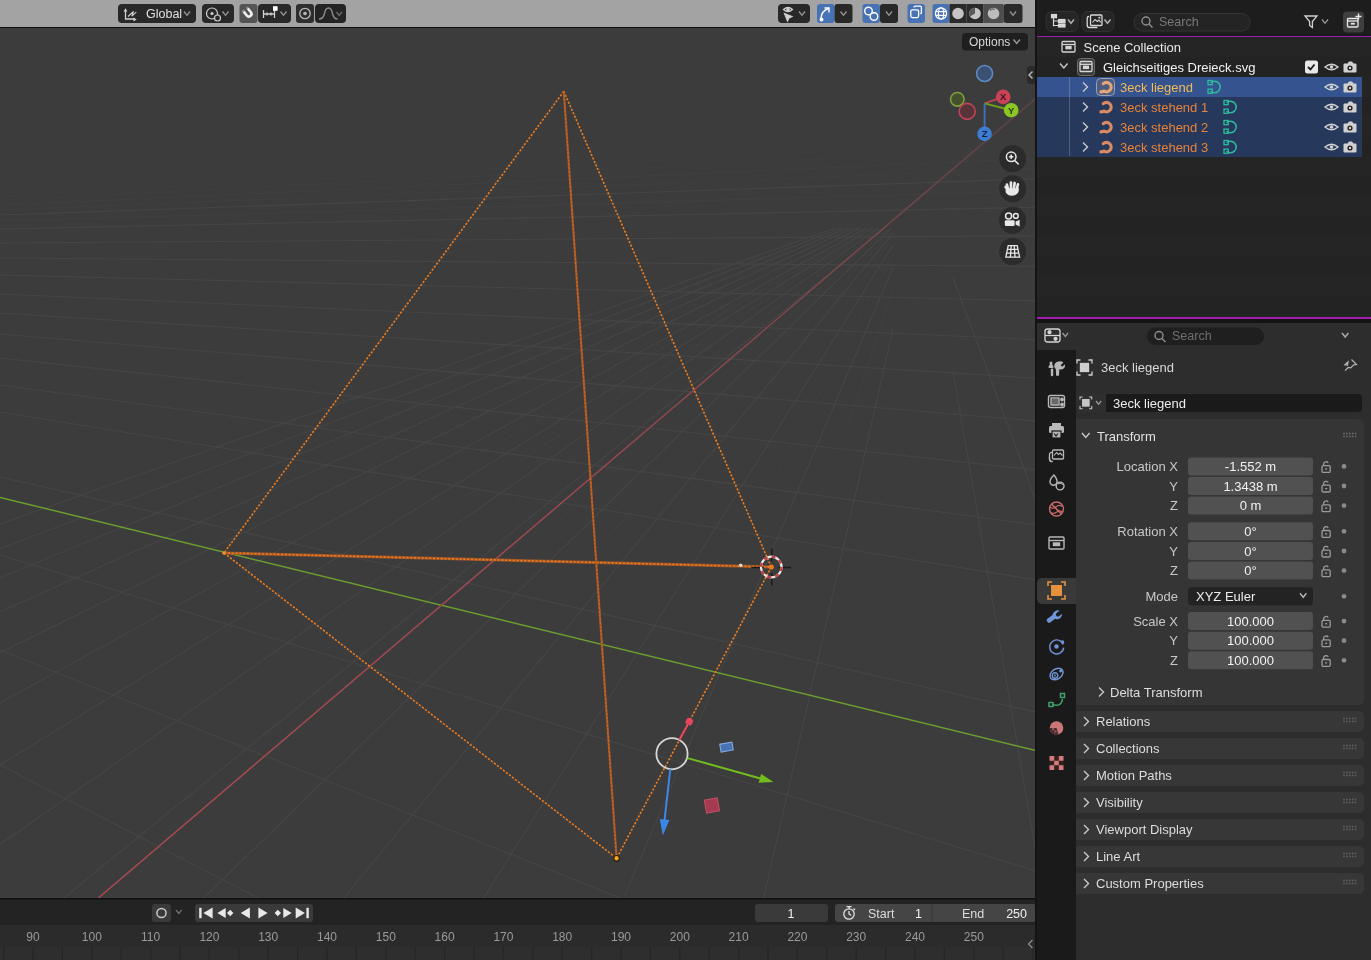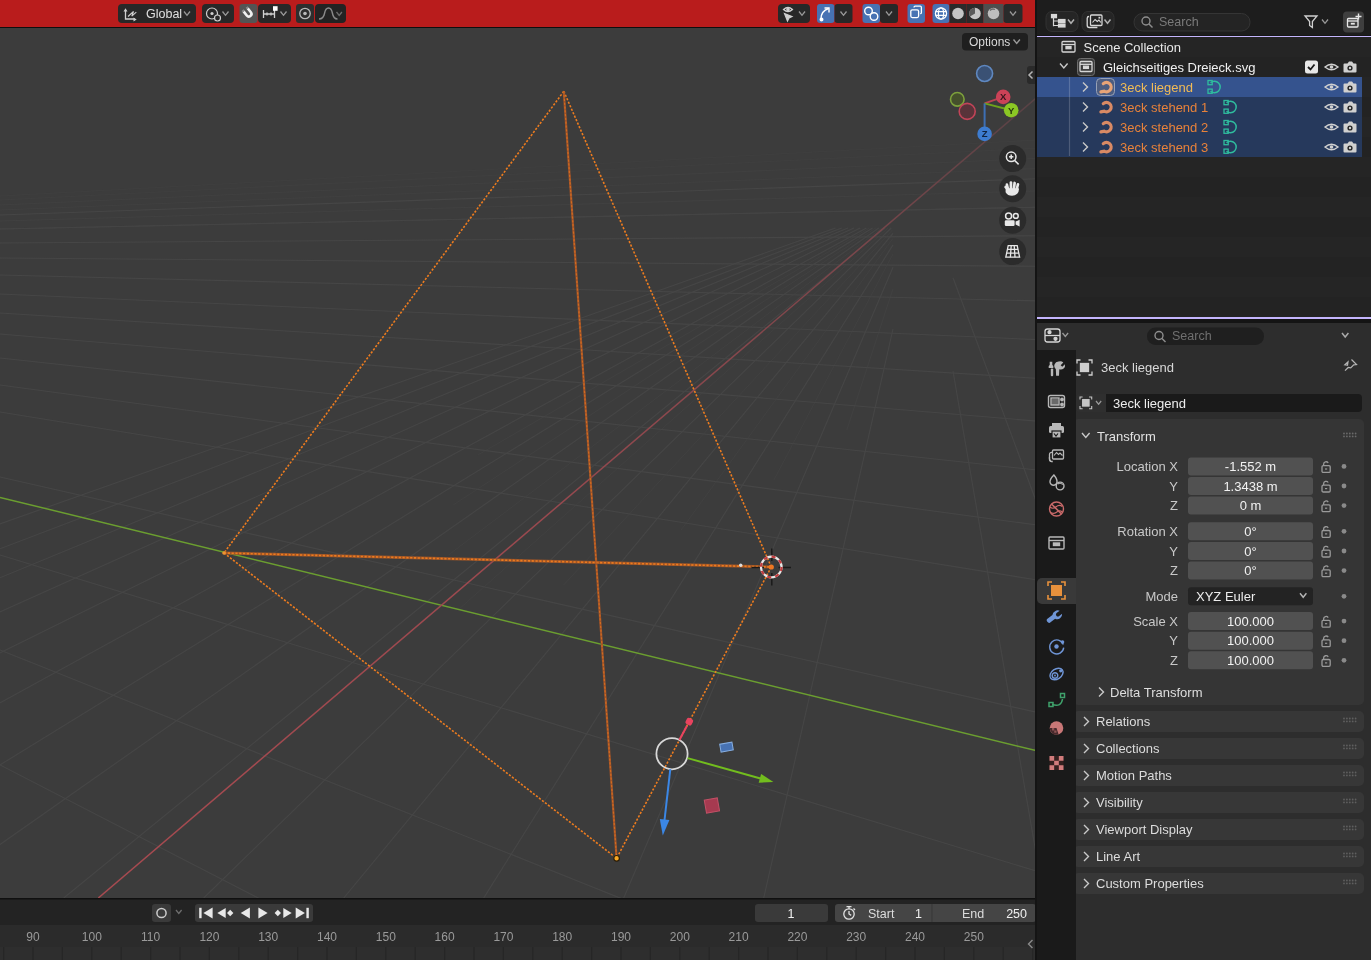--- a/index.html
+++ b/index.html
@@ -159,21 +159,21 @@
 </g>
       </g>
 <g id="g_overlay">
         <rect x="962" y="33" width="66" height="17.5" rx="4" fill="#1d1d1d" fill-opacity="0.95"></rect>
 <text x="969" y="46" font-size="12" fill="#d8d8d8">Options</text>
 <path d="M 1013.5 39.5 l 3.2 4 l 3.2 -4" stroke="#999999" stroke-width="1.4" fill="none"></path>
 <path d="M 1037 66 l -7 0 q -3 0 -3 3 l 0 12 q 0 3 3 3 l 7 0 z" fill="#2a2a2a"></path>
 <path d="M 1032.5 71.5 l -3.5 3.5 l 3.5 3.5" stroke="#b5b5b5" stroke-width="1.5" fill="none"></path>
       </g>
 </svg>
-<div class="abs" style="left:0;top:0;width:1037px;height:28px;background:#b91c1c;border-bottom:1px solid #0f0f0f;">
+<div class="abs" style="left:0;top:0;width:1037px;height:28px;background:#a3a3a3;border-bottom:1px solid #0f0f0f;">
 <svg class="abs" style="left:0;top:0" width="1037" height="28" viewBox="0 0 1037 28">
 <rect x="118" y="4" width="78" height="19" rx="4" fill="#282828"></rect>
 <g stroke="#cfcfcf" stroke-width="1.3" fill="none">
 <path d="M 125.5 10 l 0 9 l 9.5 0"></path>
 <path d="M 123.5 11.5 l 2 -3.2 l 2 3.2 z M 133.5 17.5 l 3.2 2 l -3.2 2 z" fill="#cfcfcf" stroke="none"></path>
 <path d="M 128 16.5 l 5.5 -5 l -1.7 4.6 l 4.5 -4" stroke-width="1.1"></path>
 </g>
 <text x="146" y="18" font-size="12.5" fill="#e0e0e0">Global</text>
 <path d="M 184 11.5 l 3 3.8 l 3 -3.8" stroke="#999" stroke-width="1.3" fill="none"></path>
 <rect x="202" y="4" width="32" height="19" rx="4" fill="#282828"></rect>
@@ -362,21 +362,21 @@
 <g stroke="#e8e8e8" stroke-width="1.3" fill="none">
 <rect x="310.5" y="10.5" width="10.5" height="8.5" rx="1"></rect>
 <path d="M 310.5 13 l 10.5 0"></path>
 <rect x="313.8" y="14.8" width="4" height="1.8" fill="#e8e8e8" stroke="none"></rect>
 </g>
 <g stroke="#e8e8e8" stroke-width="1.4">
             <path d="M 321.5 5.5 l 0 6 M 318.5 8.5 l 6 0"></path>
           </g>
 </svg>
 </div>
-<div class="abs" style="left:0;top:28px;width:334px;height:284px;background:#c4b5fd;">
+<div class="abs" style="left:0;top:28px;width:334px;height:284px;background:#a21caf;">
 <div class="abs" style="left:0;top:1px;width:334px;height:20px;background:#252525;"></div>
 <div class="abs" style="left:0;top:21px;width:334px;height:20px;background:#232323;"></div>
 <div class="abs" style="left:0;top:41px;width:334px;height:20px;background:#252525;"></div>
 <div class="abs" style="left:0;top:61px;width:334px;height:20px;background:#232323;"></div>
 <div class="abs" style="left:0;top:81px;width:334px;height:20px;background:#252525;"></div>
 <div class="abs" style="left:0;top:101px;width:334px;height:20px;background:#232323;"></div>
 <div class="abs" style="left:0;top:121px;width:334px;height:20px;background:#252525;"></div>
 <div class="abs" style="left:0;top:141px;width:334px;height:20px;background:#232323;"></div>
 <div class="abs" style="left:0;top:161px;width:334px;height:20px;background:#252525;"></div>
 <div class="abs" style="left:0;top:181px;width:334px;height:20px;background:#232323;"></div>

